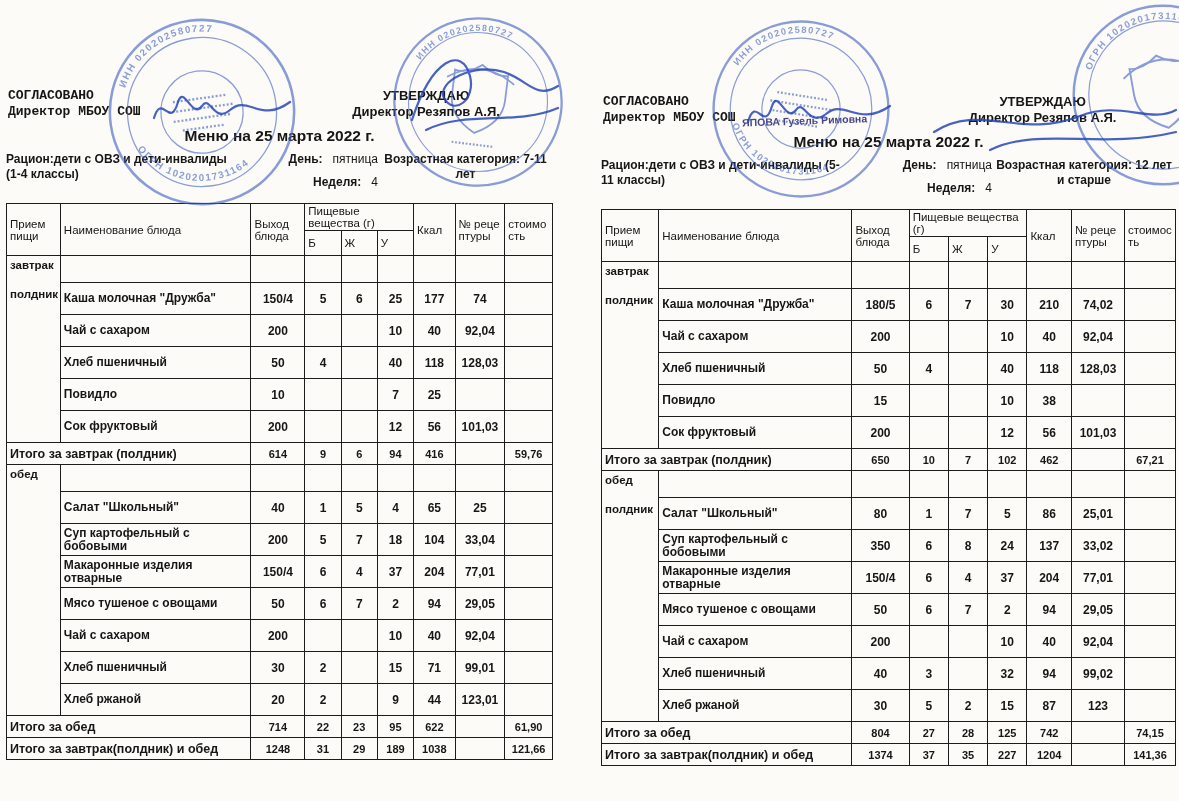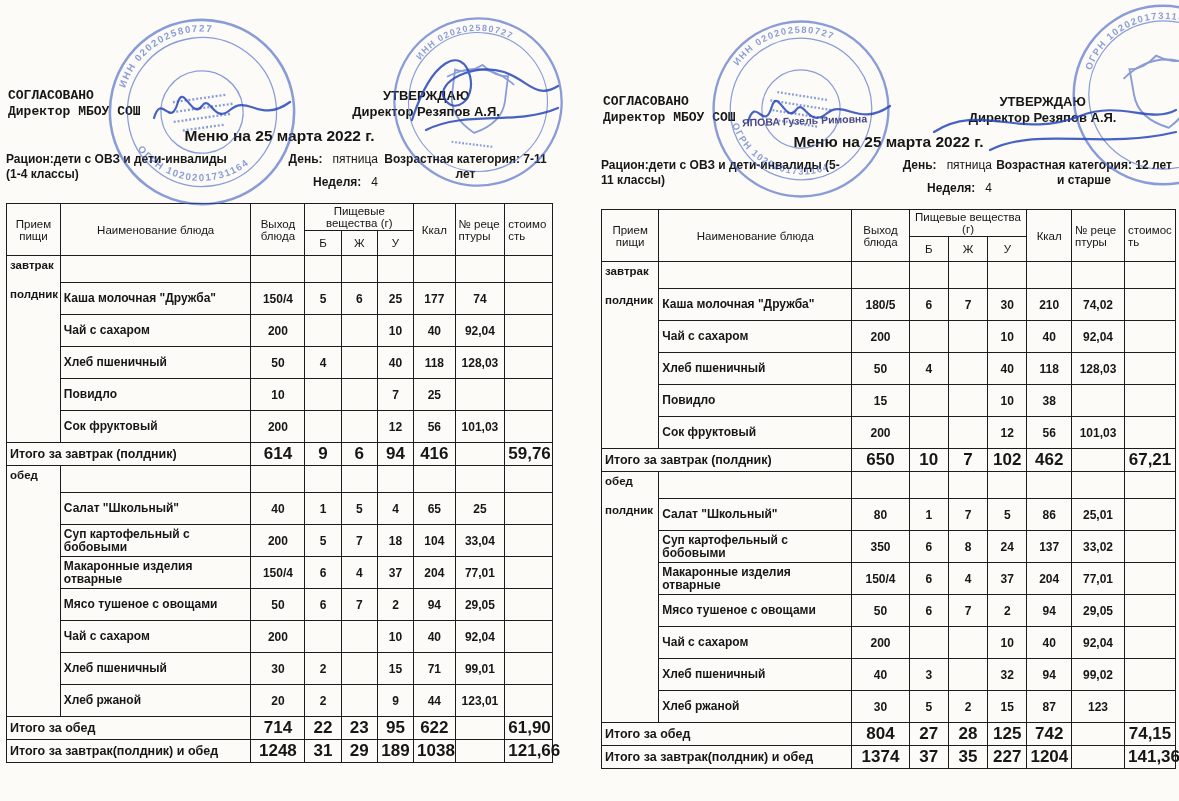--- a/index.html
+++ b/index.html
@@ -20,31 +20,31 @@
 
   .meta { display:flex; font-size:12px; font-weight:700; margin-bottom:5px; }
   .ration { width:42%; line-height:15px; }
   .dayweek { width:26%; padding-left:8px; }
   .dayweek .row { margin-bottom:9px;text-align:right; }
   .dayweek .val { font-weight:400; margin-left:10px; }
   .age { width:32%; text-align:center; line-height:15px; }
 
   table.menu { border-collapse:collapse; width:100%; table-layout:fixed; }
   .menu th, .menu td { border:1px solid #1c1c1c; font-size:11.5px; padding:1px 3px; vertical-align:middle; }
-  .menu thead th { font-weight:400; text-align:center; height:25px; line-height:12px; }
+  .menu thead th { font-weight:400; text-align:left; height:25px; line-height:12px; }
   .th-recipe, .th-cost { word-break:break-all; text-align:left !important; }
   .menu td.dish { text-align:left; font-weight:600; font-size:12px; line-height:13px; }
   .menu td.num { text-align:center; font-weight:600; font-size:12px; }
   .meal-cell { vertical-align:top !important; font-weight:700; font-size:12px; padding-top:3px !important; }
   .meal-cell div { margin-bottom:17px; }
   tr.spacer-row td { height:27px; }
   tr.dish-row td { height:32px; }
   tr.total-row td { height:22px; font-weight:700 !important; }
   td.total-label { text-align:left; font-size:12.5px; font-weight:700; }
-  tr.total-row td.num { font-size:17px; }
+  tr.total-row td.num { font-size:11px; }
 
   .stamp { position:absolute; opacity:.6; pointer-events:none; }
   .stamp svg { width:100%; height:100%; display:block; }
   .st   { fill:none; stroke:var(--stamp,#3f5ec2); stroke-width:2.6; }
   .thin { stroke-width:1.3; }
   .ring { font-size:10px; font-weight:700; fill:var(--stamp,#3f5ec2); letter-spacing:1.5px; font-family:"Liberation Sans",sans-serif; }
   .mock { fill:none; stroke:var(--stamp,#3f5ec2); stroke-width:2.4; stroke-dasharray:2 2; }
   .emb  { fill:none; stroke:var(--stamp,#3f5ec2); stroke-width:2; }
 
   .sig { position:absolute; pointer-events:none; }

